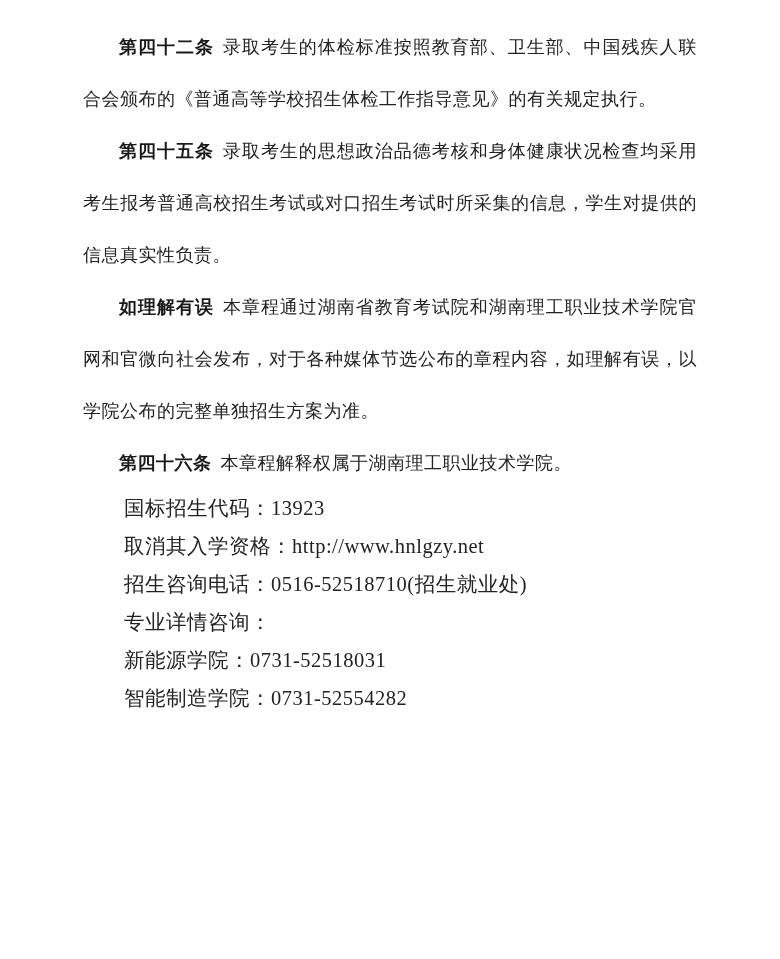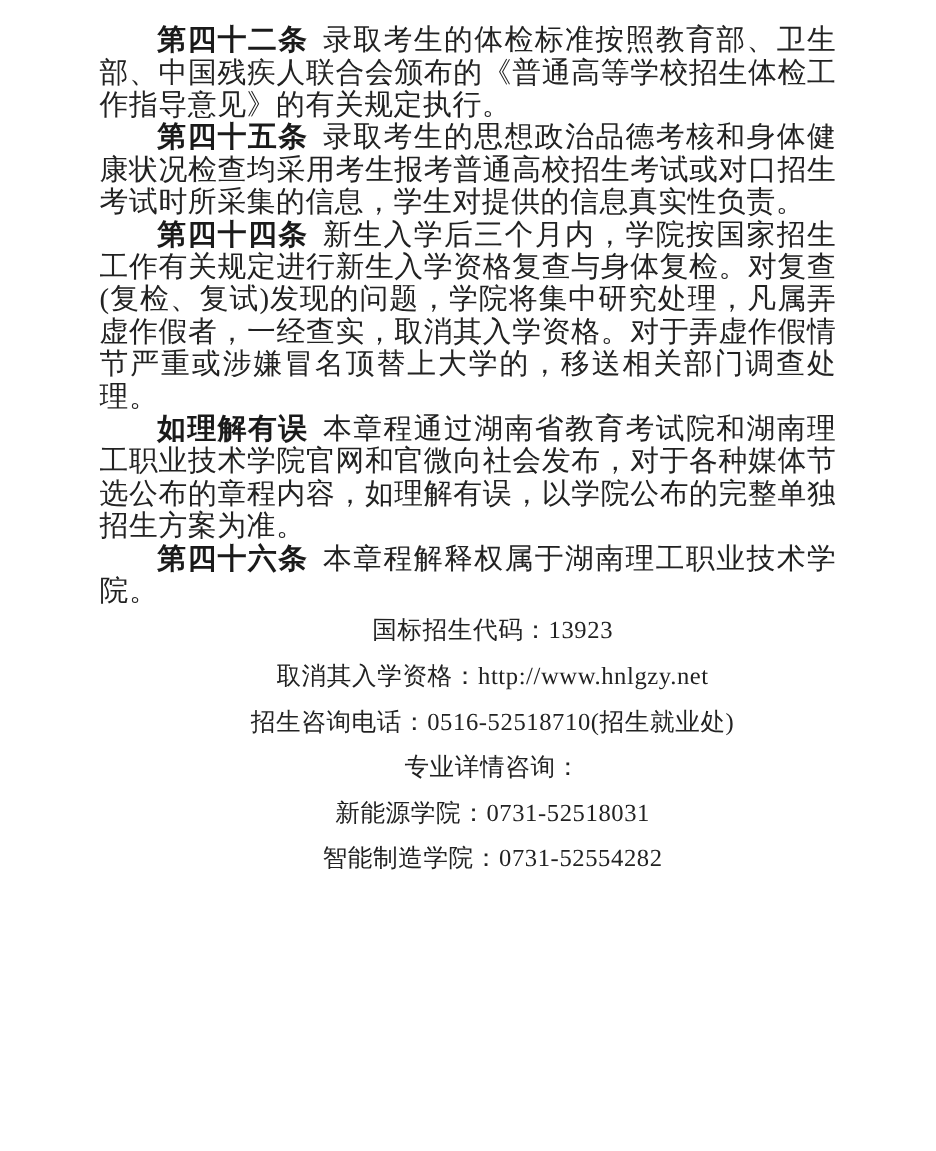--- a/index.html
+++ b/index.html
@@ -17,52 +17,51 @@
     color: #222222;
   }
   .text-block {
     position: absolute;
     left: 83px;
     top: 21px;
     width: 614px;
   }
   p.para {
     margin: 0;
-    font-size: 24px;
-    line-height: 27px;
+    font-size: 18px;
+    line-height: 52px;
     text-align: justify;
     text-indent: 2em;
     letter-spacing: 0.5px;
     word-break: break-all;
   }
   p.para .art-num {
     font-weight: bold;
     color: #1a1a1a;
     margin-right: 0.5em;
   }
   p.contact {
     margin: 0;
     font-size: 20.5px;
     line-height: 38px;
-    text-align: center;
+    text-align: left;
     text-indent: 2em;
     letter-spacing: 0.5px;
   }
 </style>
 </head>
 <body>
 
 <div class="page">
   <div class="text-block">
 
     <p class="para"><span class="art-num">第四十二条</span><span>录取考生的体检标准按照教育部、卫生部、中国残疾人联合会颁布的《普通高等学校招生体检工作指导意见》的有关规定执行。</span></p>
 
     <p class="para"><span class="art-num">第四十五条</span><span>录取考生的思想政治品德考核和身体健康状况检查均采用考生报考普通高校招生考试或对口招生考试时所采集的信息，学生对提供的信息真实性负责。</span></p>
 
-    <p class="para"><span class="art-num">第四十四条</span><span>新生入学后三个月内，学院按国家招生工作有关规定进行新生入学资格复查与身体复检。对复查(复检、复试)发现的问题，学院将集中研究处理，凡属弄虚作假者，一经查实，取消其入学资格。对于弄虚作假情节严重或涉嫌冒名顶替上大学的，移送相关部门调查处理。</span></p>
 
     <p class="para"><span class="art-num">如理解有误</span><span>本章程通过湖南省教育考试院和湖南理工职业技术学院官网和官微向社会发布，对于各种媒体节选公布的章程内容，如理解有误，以学院公布的完整单独招生方案为准。</span></p>
 
     <p class="para"><span class="art-num">第四十六条</span><span>本章程解释权属于湖南理工职业技术学院。</span></p>
 
 
     <p class="contact">国标招生代码：13923</p>
     <p class="contact">取消其入学资格：http://www.hnlgzy.net</p>
     <p class="contact">招生咨询电话：0516-52518710(招生就业处)</p>
     <p class="contact">专业详情咨询：</p>

